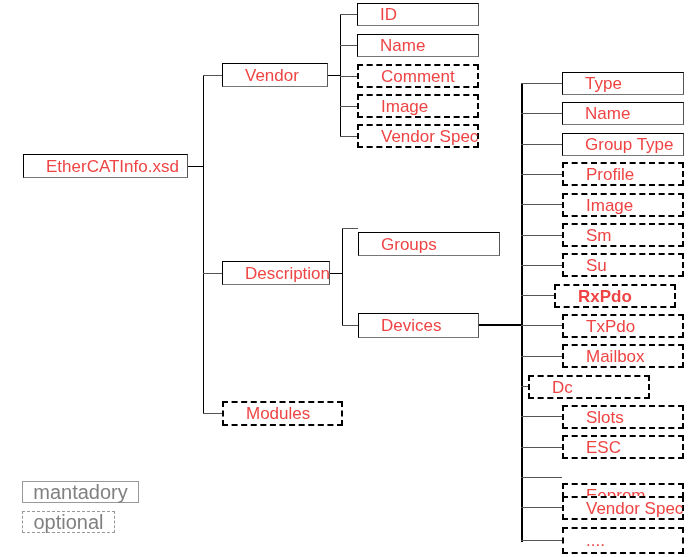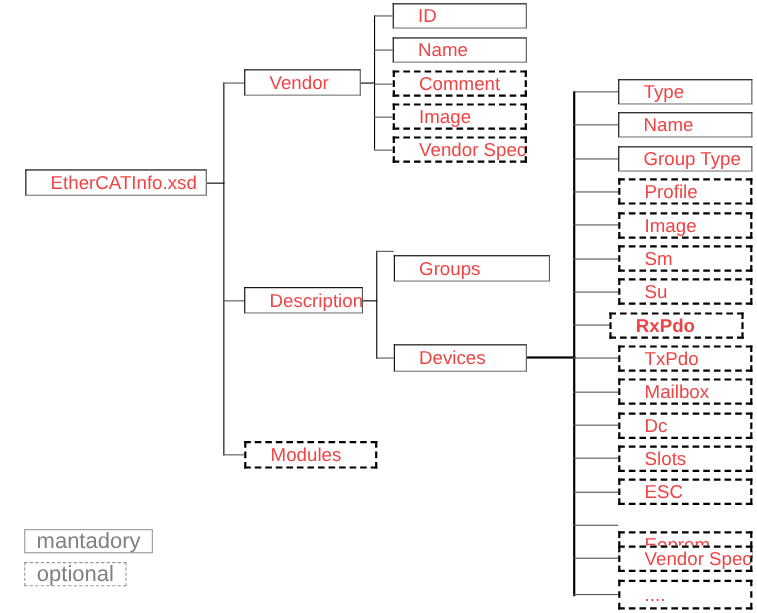--- a/index.html
+++ b/index.html
@@ -133,21 +133,21 @@
   <div class="node solid" style="left:562px; top:72px; width:122px; height:23px;">Type</div>
   <div class="node solid" style="left:562px; top:102px; width:122px; height:23px;">Name</div>
   <div class="node solid" style="left:562px; top:133px; width:122px; height:23px;">Group Type</div>
   <div class="node dashed" style="left:562px; top:162px; width:122px; height:24px;">Profile</div>
   <div class="node dashed" style="left:562px; top:193px; width:122px; height:24px;">Image</div>
   <div class="node dashed" style="left:562px; top:223px; width:122px; height:24px;">Sm</div>
   <div class="node dashed" style="left:562px; top:253px; width:122px; height:24px;">Su</div>
   <div class="node dashed" style="left:554px; top:284px; width:122px; height:24px;font-weight:bold;">RxPdo</div>
   <div class="node dashed" style="left:562px; top:314px; width:122px; height:24px;">TxPdo</div>
   <div class="node dashed" style="left:562px; top:344px; width:122px; height:24px;">Mailbox</div>
-  <div class="node dashed" style="left:562px; top:375px; width:122px; height:24px;">Dc</div>
+  <div class="node dashed" style="left:528px; top:375px; width:122px; height:24px;">Dc</div>
   <div class="node dashed" style="left:562px; top:405px; width:122px; height:24px;">Slots</div>
   <div class="node dashed" style="left:562px; top:435px; width:122px; height:24px;">ESC</div>
   <div class="node dashed" style="left:562px; top:466px; width:122px; height:24px;margin-top:17px;">Eeprom</div>
   <div class="node dashed" style="left:562px; top:496px; width:122px; height:24px;">Vendor Spec</div>
   <div class="node dashed" style="left:562px; top:527px; width:122px; height:27px;">....</div>
 
   <div class="legend-box solid" style="left:22px; top:481px; width:117px; height:22px;">mantadory</div>
   <div class="legend-box dashed" style="left:22px; top:511px; width:93px; height:22px;">optional</div>
 
 </div>

